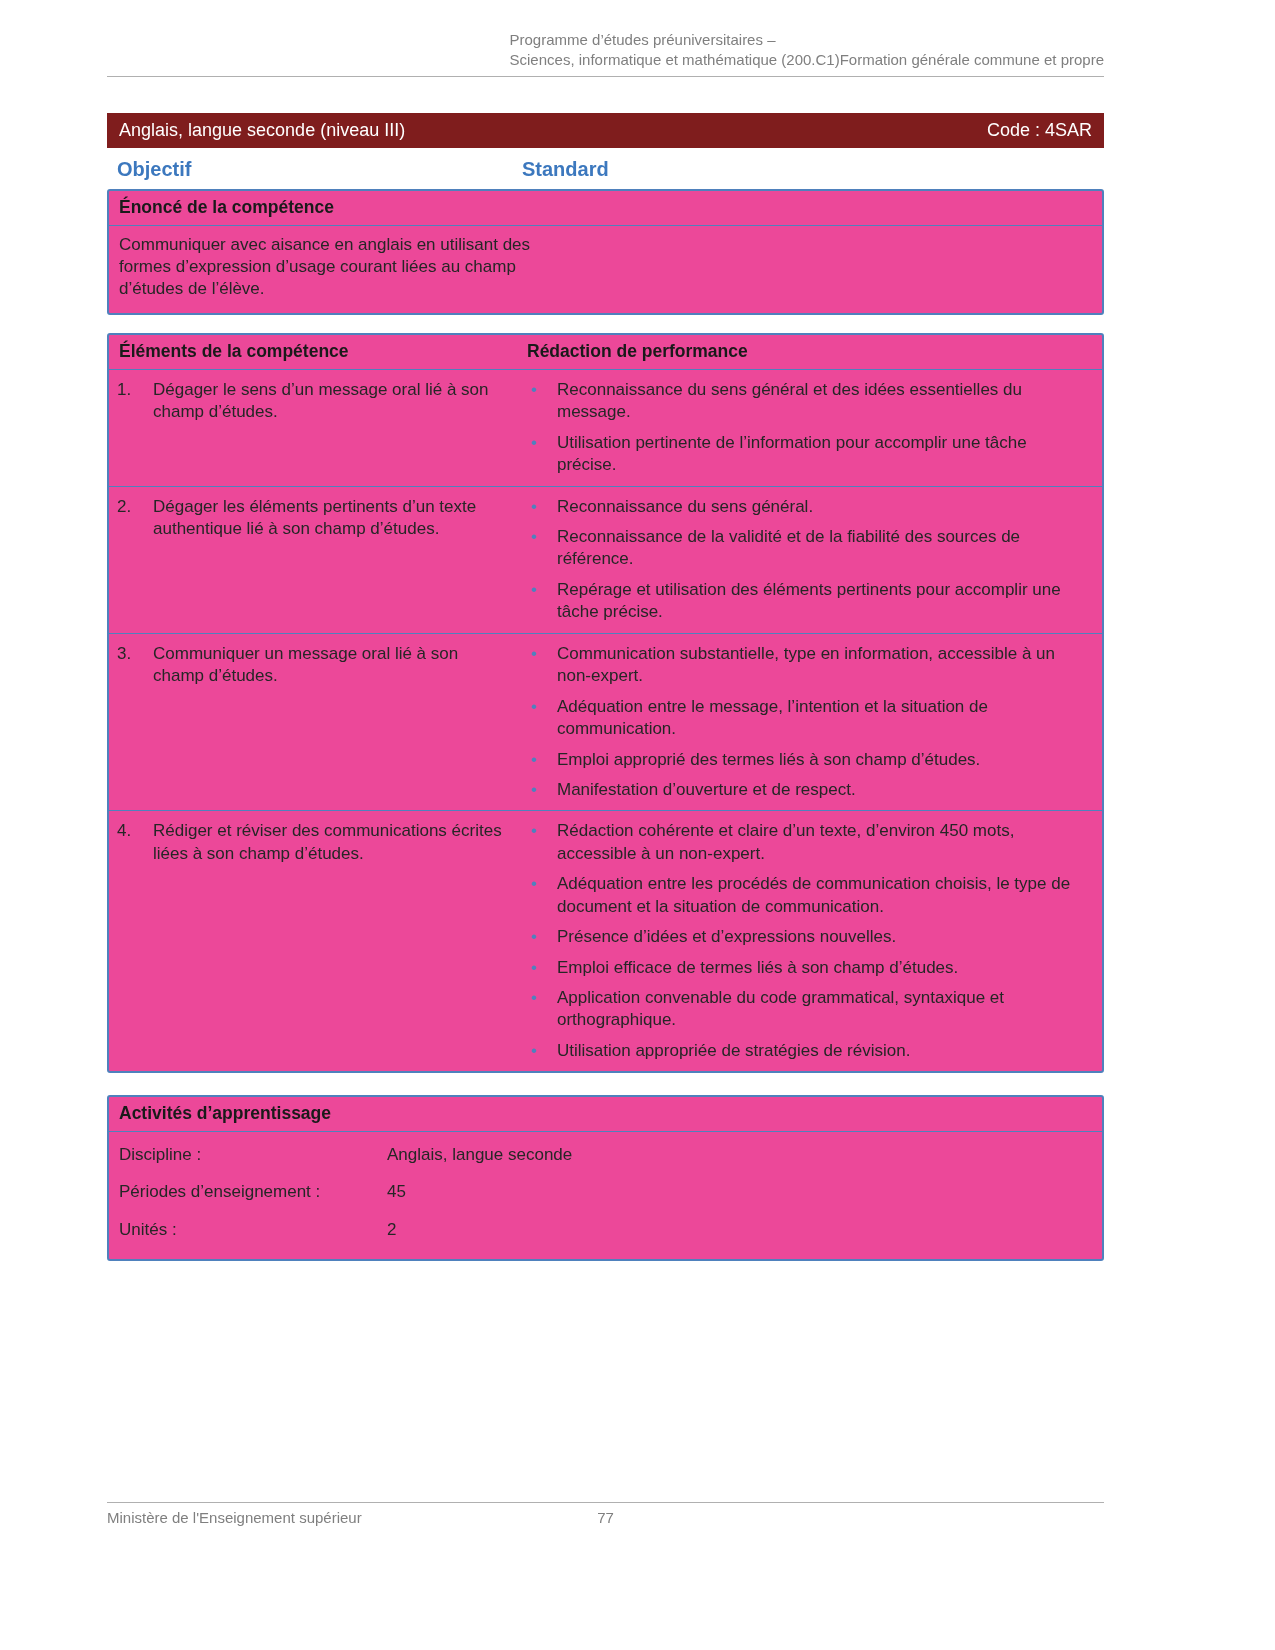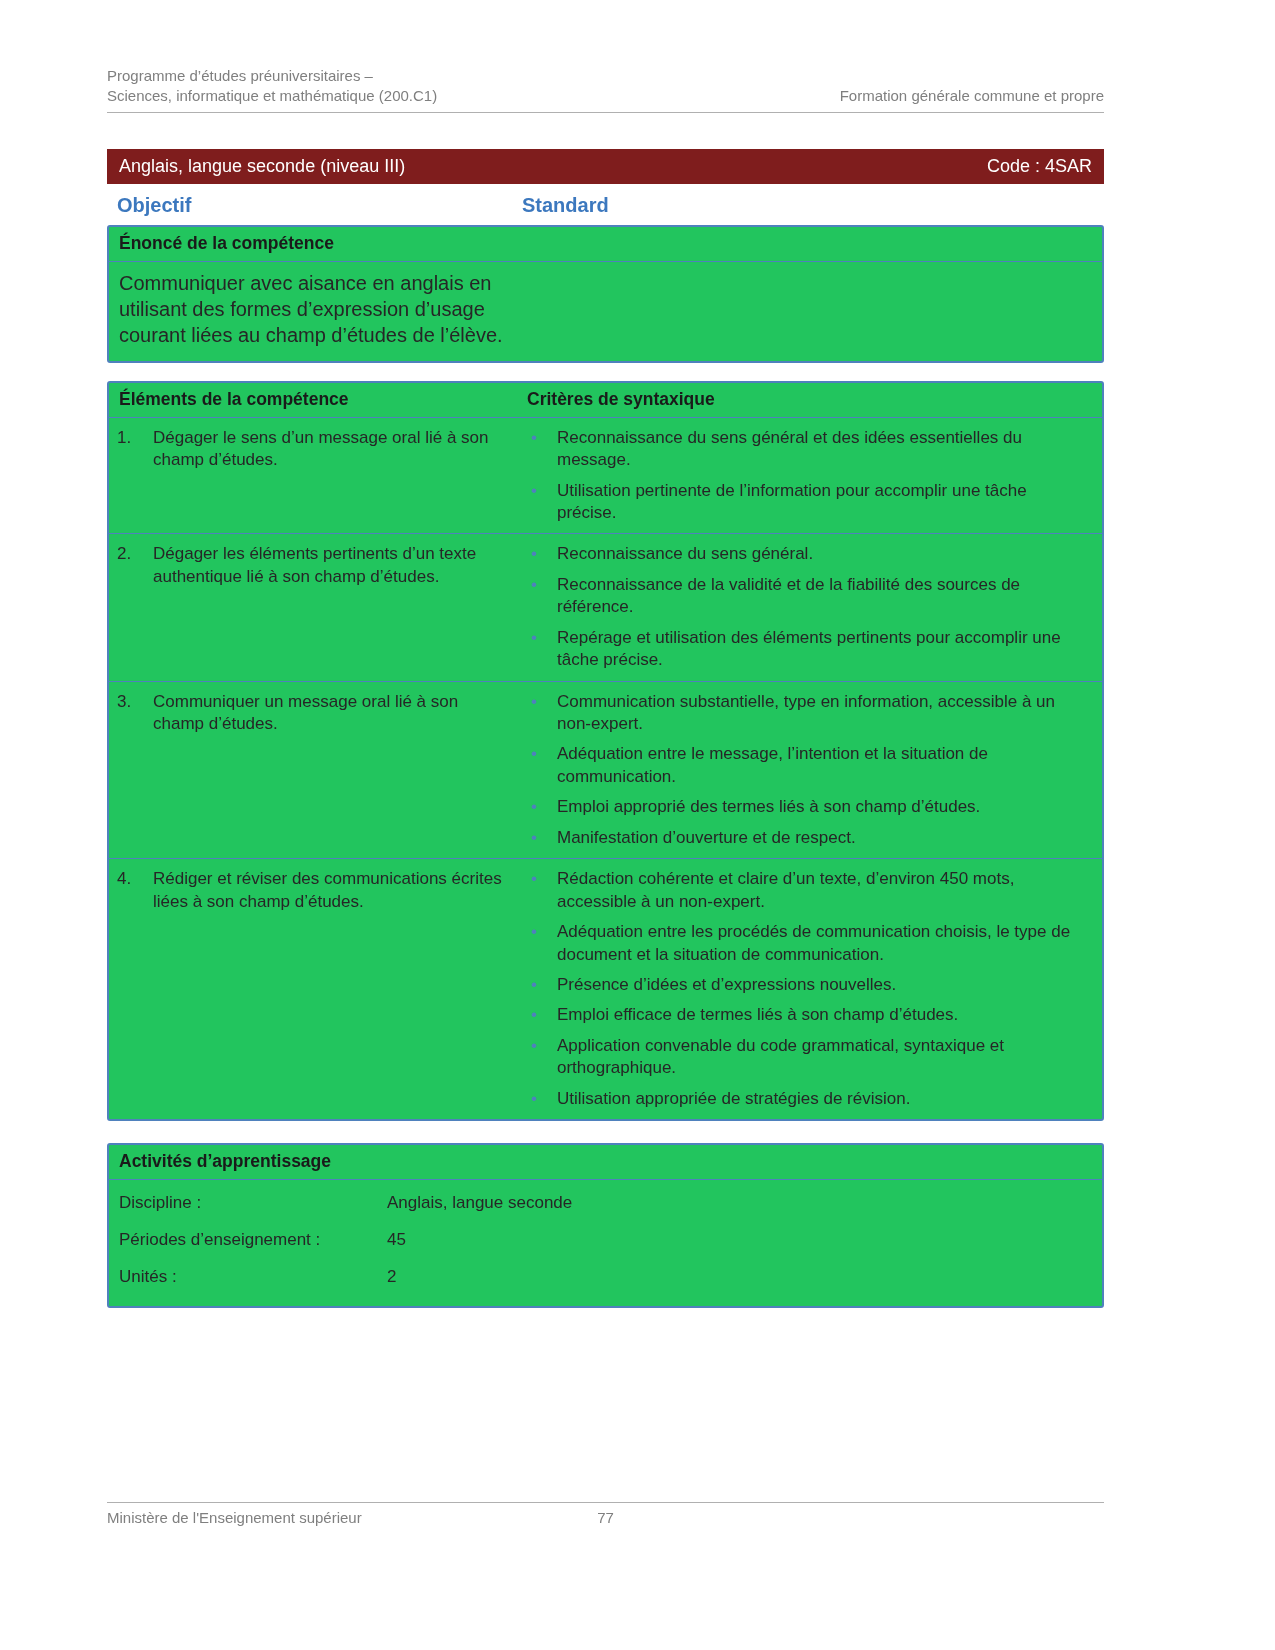--- a/index.html
+++ b/index.html
@@ -17,23 +17,23 @@
   .content {
     position: absolute;
     left: 107px;
     top: 0;
     width: 997px;
   }
 
   
   .header {
     display: flex;
-    justify-content: space-between;
+    justify-content: flex-end;
     align-items: flex-end;
-    margin-top: 66px;
+    margin-top: 30px;
     padding-bottom: 5px;
     border-bottom: 1px solid #b0b0b0;
     color: #7f7f7f;
     font-size: 15px;
     line-height: 1.35;
   }
   .header .right { white-space: nowrap; }
 
   
   .banner {
@@ -58,32 +58,32 @@
     font-weight: bold;
     font-size: 20px;
   }
   .objstd .h.first { padding-left: 10px; }
   .objstd .h.second { padding-left: 7px; }
 
   
   .box {
     border: 2px solid #4f81bd;
     border-radius: 3px;
-    background: #22c55e;
+    background: #ec4899;
   }
   .bhead {
     padding: 6px 10px 7px 10px;
     font-weight: bold;
     font-size: 17.5px;
     color: #1a1a1a;
     border-bottom: 1px solid #4f81bd;
   }
 
   
-  .enonce-body { padding: 8px 10px 12px 10px; font-size: 20px; line-height: 1.32; }
+  .enonce-body { padding: 8px 10px 12px 10px; font-size: 17px; line-height: 1.32; }
   .enonce-body p { margin: 0; max-width: 420px; }
 
   
   .ctable { margin-top: 18px; }
   .thead {
     display: grid;
     grid-template-columns: 408px 1fr;
     border-bottom: 1px solid #4f81bd;
   }
   .thead .th { padding: 6px 10px 7px 10px; font-weight: bold; font-size: 17.5px; color: #1a1a1a; }
@@ -172,21 +172,21 @@
     <div class="box">
       <div class="bhead">Énoncé de la compétence</div>
       <div class="enonce-body">
         <p>Communiquer avec aisance en anglais en utilisant des formes d’expression d’usage courant liées au champ d’études de l’élève.</p>
       </div>
     </div>
 
     <div class="box ctable">
       <div class="thead">
         <div class="th">Éléments de la compétence</div>
-        <div class="th">Critères de syntaxique</div>
+        <div class="th">Rédaction de performance</div>
       </div>
 
       <div class="trow">
         <div class="cell-l">
           <span class="num">1.</span>
           <span>Dégager le sens d’un message oral lié à son champ d’études.</span>
         </div>
         <div class="cell-r">
           <ul class="crit">
             <li>Reconnaissance du sens général et des idées essentielles du message.</li>

